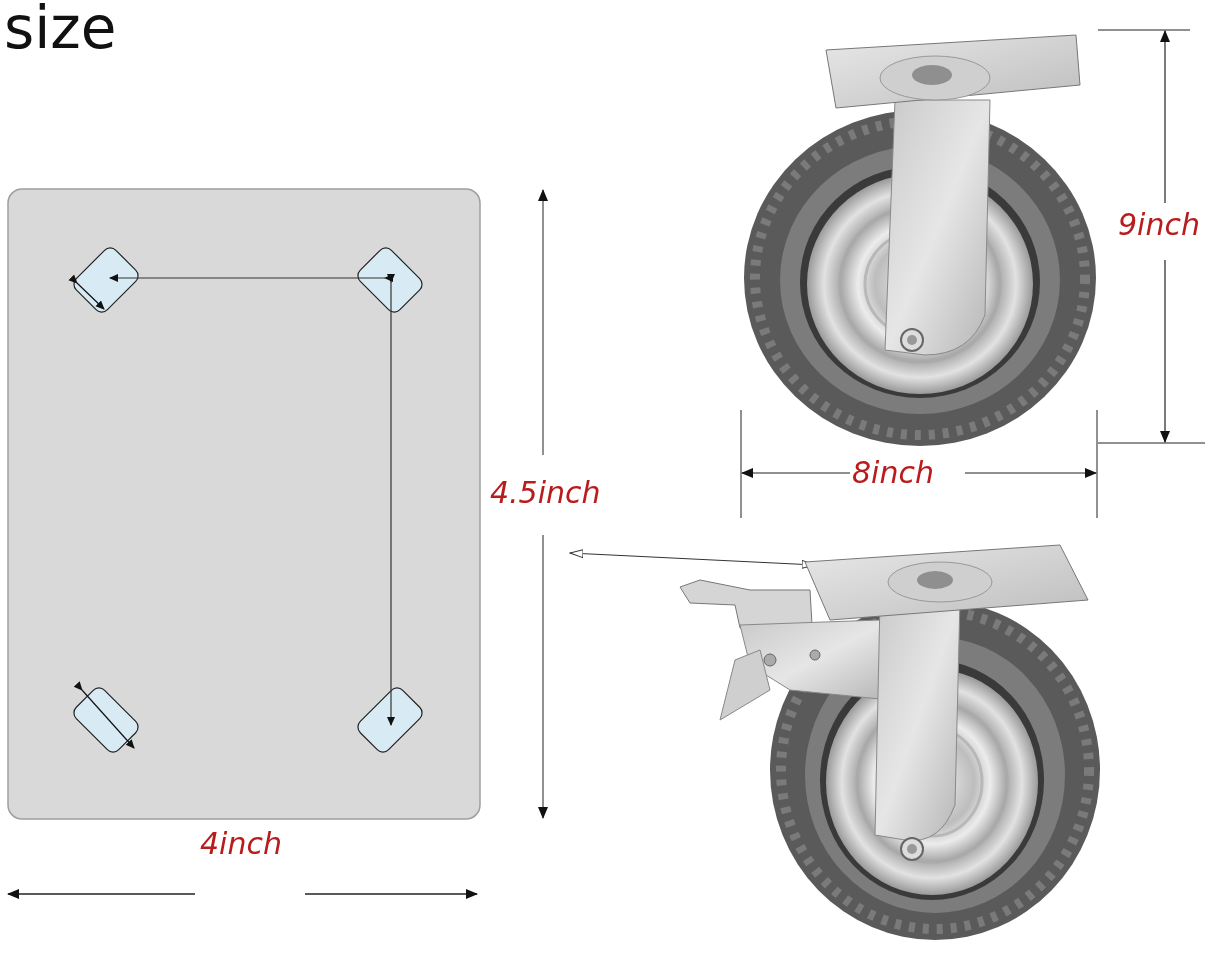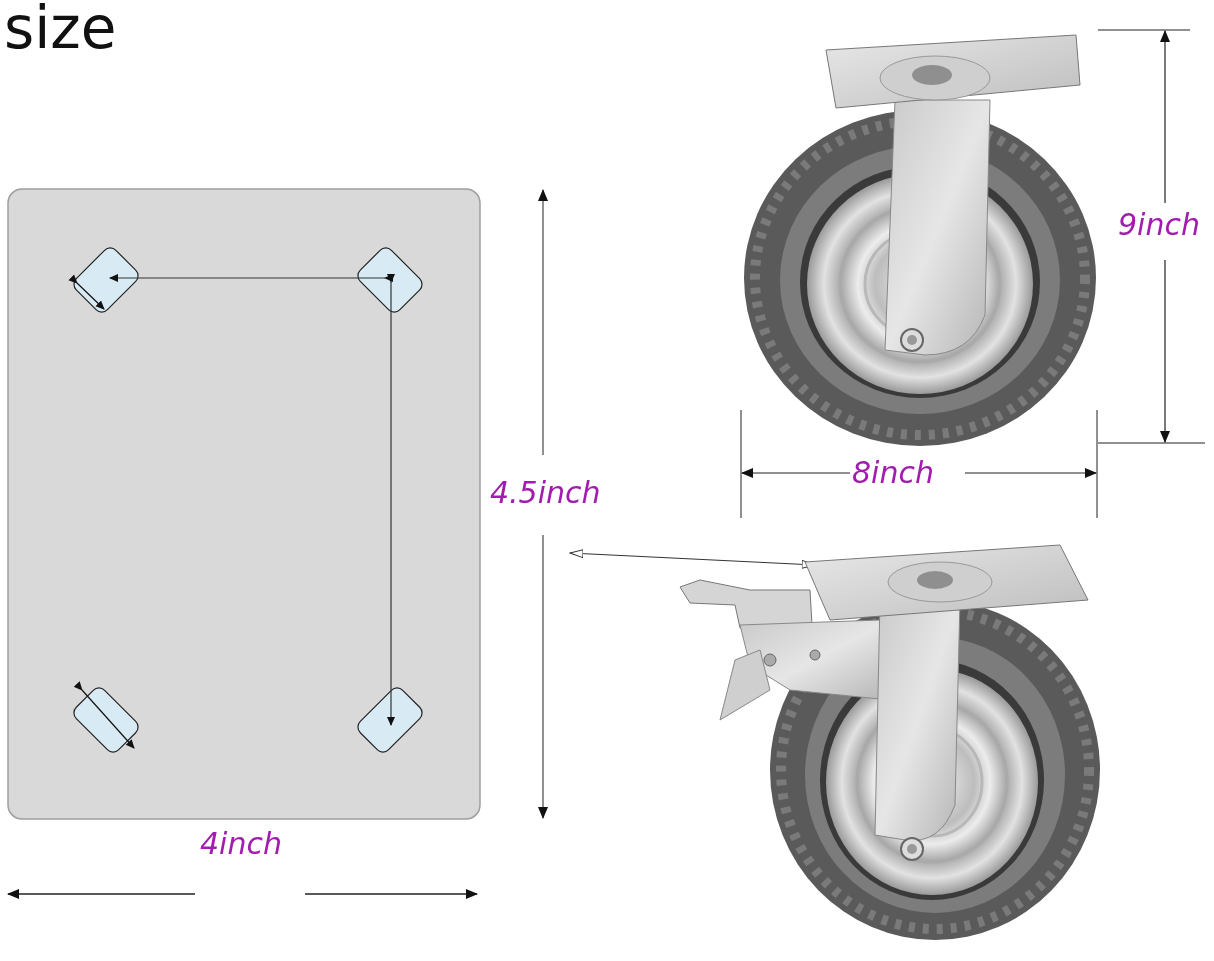--- a/index.html
+++ b/index.html
@@ -1,19 +1,19 @@
 <!DOCTYPE html>
 <html><head>
 <meta charset="utf-8">
 <style>
   html, body { margin:0; padding:0; background:#ffffff; }
   body { width:1214px; height:961px; position:relative; overflow:hidden; font-family:"DejaVu Sans", sans-serif; }
   .abs { position:absolute; }
   .title { left:4px; top:-6px; font-size:58px; color:#111; font-family:"DejaVu Sans", sans-serif; letter-spacing:0px; }
-  .dimlabel { font-style:italic; color:#a21caf; font-size:30px; font-family:"DejaVu Sans", sans-serif; background:#fff; white-space:nowrap; line-height:1; }
+  .dimlabel { font-style:italic; color:#b91c1c; font-size:30px; font-family:"DejaVu Sans", sans-serif; background:#fff; white-space:nowrap; line-height:1; }
   svg { position:absolute; left:0; top:0; }
 </style>
 </head>
 <body>
 
 <div class="abs title">size</div>
 
 <svg width="1214" height="961" viewBox="0 0 1214 961">
   <defs>
     <marker id="ah" markerWidth="10" markerHeight="10" refX="8" refY="5" orient="auto" markerUnits="userSpaceOnUse">

